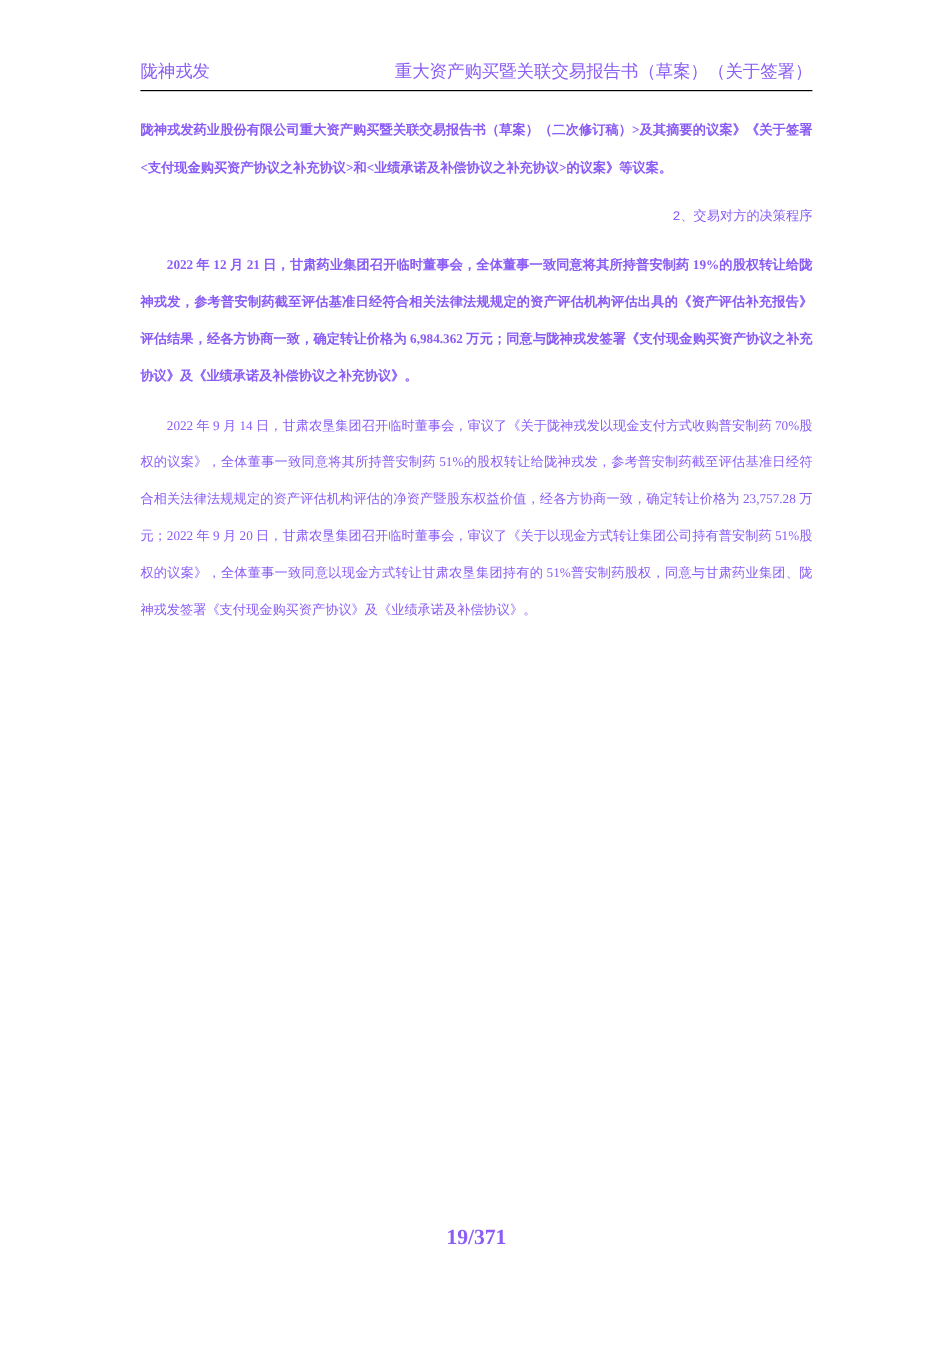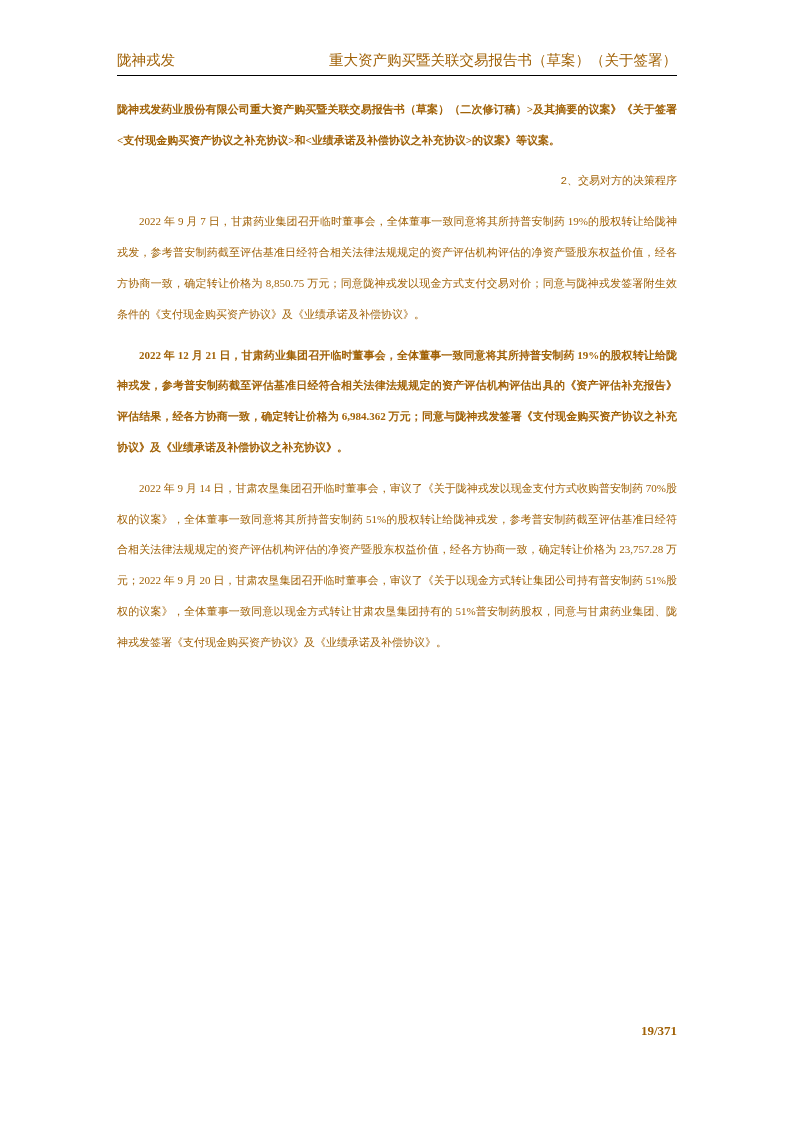--- a/index.html
+++ b/index.html
@@ -5,21 +5,21 @@
   html, body {
     margin: 0;
     padding: 0;
     background: #ffffff;
   }
   .page {
     position: relative;
     width: 793px;
     height: 1122px;
     background: #ffffff;
-    color: #a16207;
+    color: #8b5cf6;
     font-family: "Liberation Serif", "DejaVu Serif", serif;
     overflow: hidden;
   }
   .header {
     position: absolute;
     top: 51px;
     left: 117px;
     width: 560px;
     display: flex;
     justify-content: space-between;
@@ -51,40 +51,39 @@
   }
   .doc-body p.heading {
     text-align: right;
     font-family: Liberation Mono, monospace;
   }
   .footer {
     position: absolute;
     top: 1021px;
     left: 117px;
     width: 560px;
-    text-align: right;
-    font-size: 13px;
+    text-align: center;
+    font-size: 18px;
     font-weight: 700;
     line-height: 20px;
   }
 </style>
 </head>
 <body>
 
 <div class="page">
 
   <div class="header">
     <span>陇神戎发</span>
     <span>重大资产购买暨关联交易报告书（草案）（关于签署）</span>
   </div>
 
   <div class="doc-body">
     <p class="bold noindent">陇神戎发药业股份有限公司重大资产购买暨关联交易报告书（草案）（二次修订稿）&gt;及其摘要的议案》《关于签署&lt;支付现金购买资产协议之补充协议&gt;和&lt;业绩承诺及补偿协议之补充协议&gt;的议案》等议案。</p>
     <p class="heading">2、交易对方的决策程序</p>
-    <p>2022 年 9 月 7 日，甘肃药业集团召开临时董事会，全体董事一致同意将其所持普安制药 19%的股权转让给陇神戎发，参考普安制药截至评估基准日经符合相关法律法规规定的资产评估机构评估的净资产暨股东权益价值，经各方协商一致，确定转让价格为 8,850.75 万元；同意陇神戎发以现金方式支付交易对价；同意与陇神戎发签署附生效条件的《支付现金购买资产协议》及《业绩承诺及补偿协议》。</p>
     <p class="bold">2022 年 12 月 21 日，甘肃药业集团召开临时董事会，全体董事一致同意将其所持普安制药 19%的股权转让给陇神戎发，参考普安制药截至评估基准日经符合相关法律法规规定的资产评估机构评估出具的《资产评估补充报告》评估结果，经各方协商一致，确定转让价格为 6,984.362 万元；同意与陇神戎发签署《支付现金购买资产协议之补充协议》及《业绩承诺及补偿协议之补充协议》。</p>
     <p>2022 年 9 月 14 日，甘肃农垦集团召开临时董事会，审议了《关于陇神戎发以现金支付方式收购普安制药 70%股权的议案》，全体董事一致同意将其所持普安制药 51%的股权转让给陇神戎发，参考普安制药截至评估基准日经符合相关法律法规规定的资产评估机构评估的净资产暨股东权益价值，经各方协商一致，确定转让价格为 23,757.28 万元；2022 年 9 月 20 日，甘肃农垦集团召开临时董事会，审议了《关于以现金方式转让集团公司持有普安制药 51%股权的议案》，全体董事一致同意以现金方式转让甘肃农垦集团持有的 51%普安制药股权，同意与甘肃药业集团、陇神戎发签署《支付现金购买资产协议》及《业绩承诺及补偿协议》。</p>
   </div>
 
   <div class="footer">
     <span>19/371</span>
   </div>
 
 </div>
 

